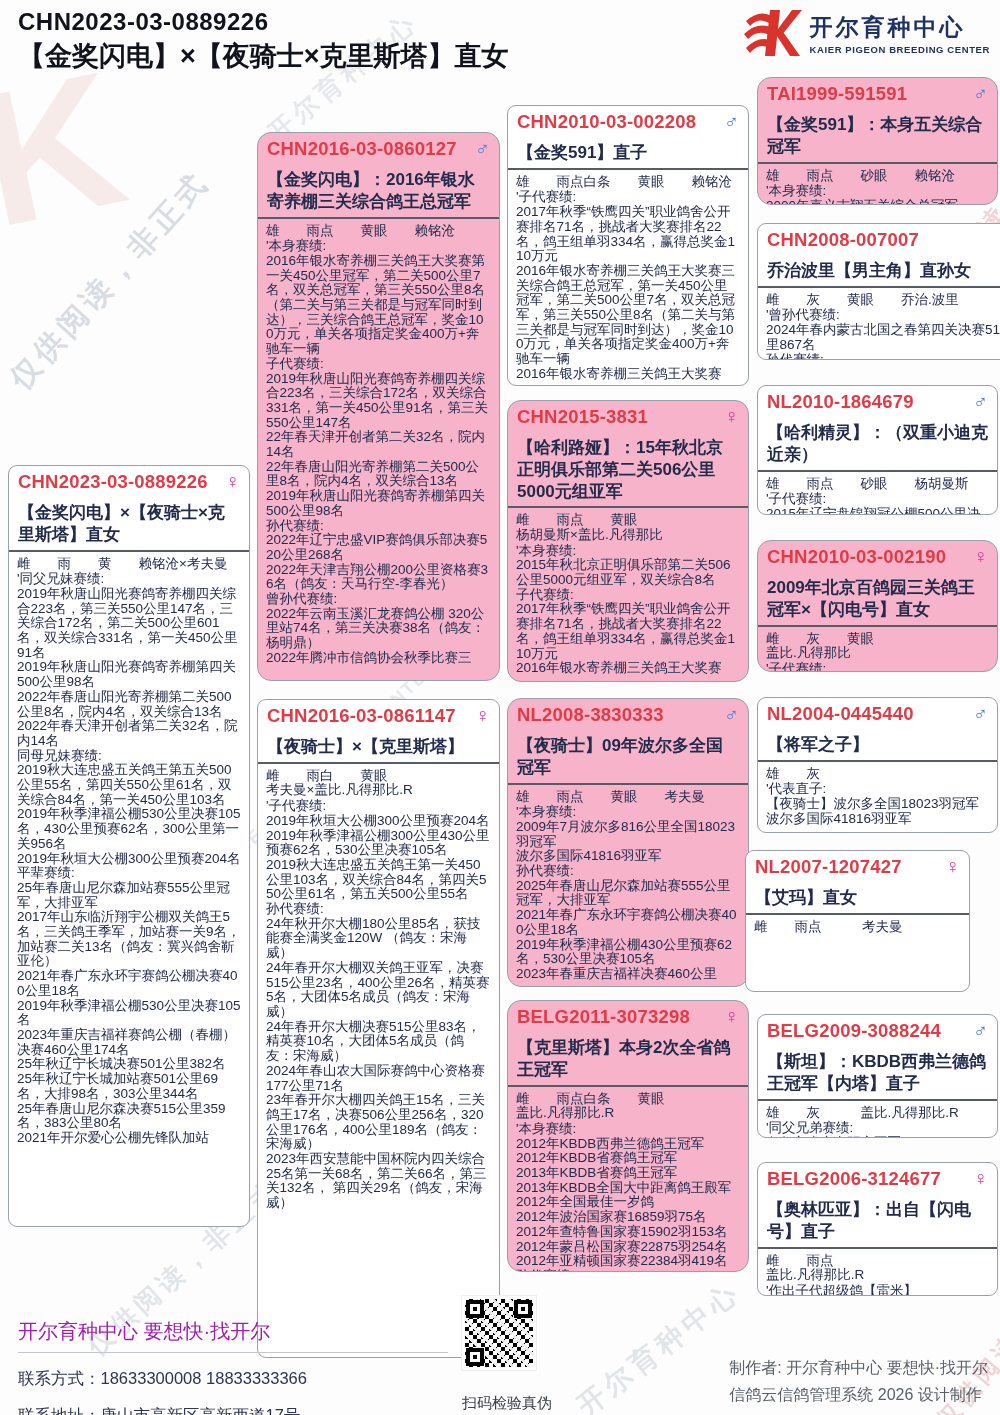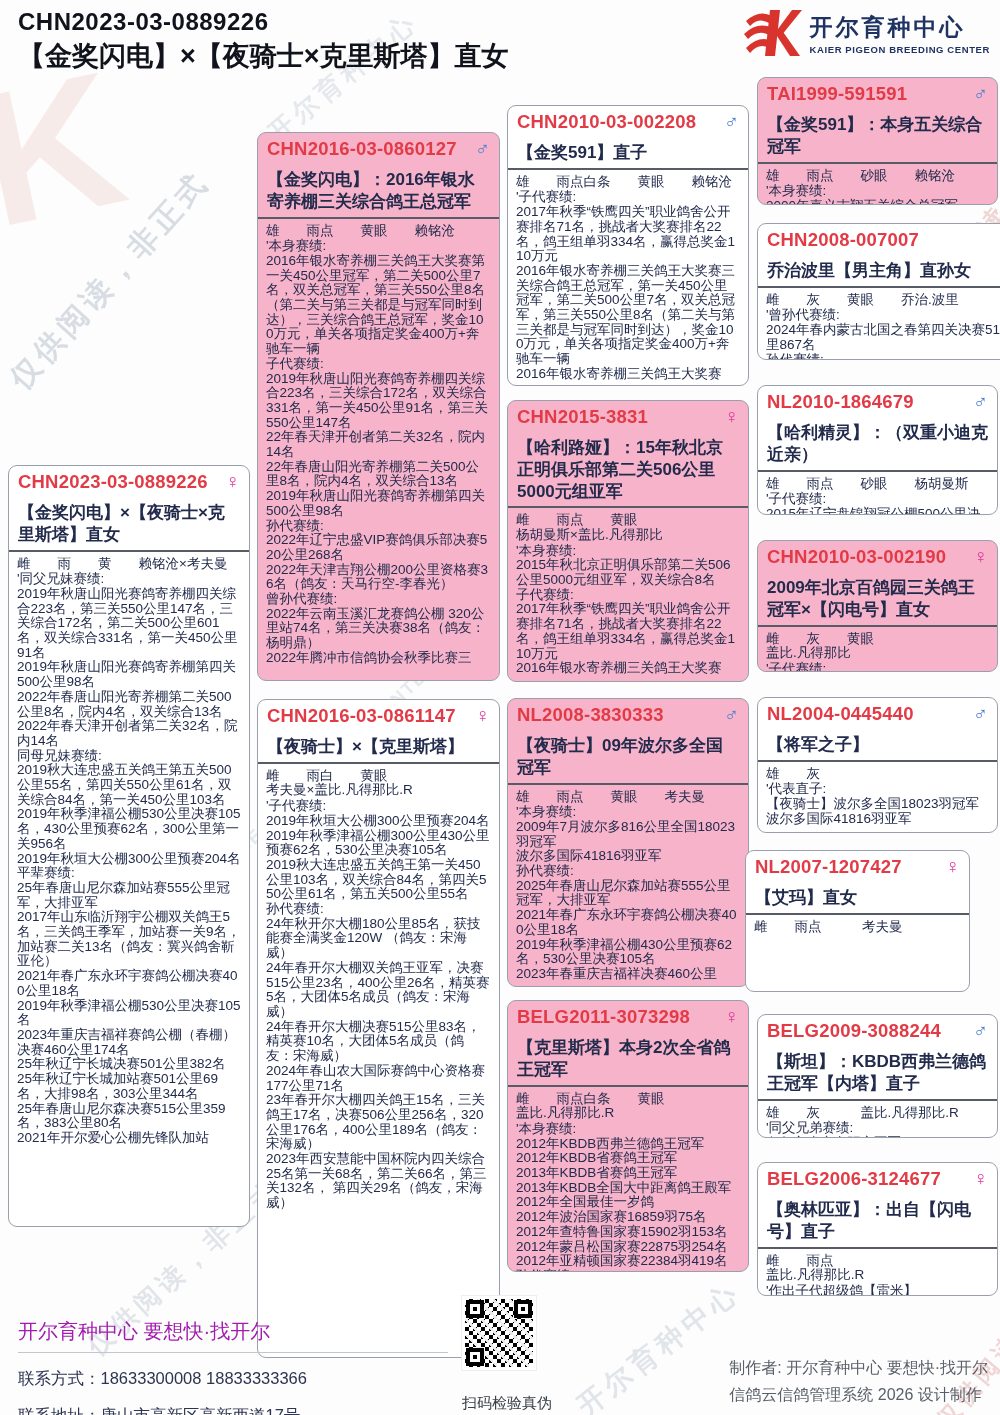--- a/index.html
+++ b/index.html
@@ -18,21 +18,21 @@
   .wm.big-k{font-size:190px;letter-spacing:0;opacity:.14;color:#d8827e;font-weight:900;}
   
   .page-head{position:absolute;left:18px;top:8px;z-index:2;}
   .page-ring{font-size:24px;font-weight:900;color:#10131c;letter-spacing:.5px;}
   .page-title{font-size:27px;font-weight:900;color:#10131c;margin-top:2px;}
   .logo{position:absolute;right:10px;top:8px;display:flex;align-items:center;gap:8px;z-index:2;}
   .logo-txt .cn{font-size:23px;font-weight:900;color:var(--logonavy);letter-spacing:3px;}
   .logo-txt .en{font-size:9.5px;font-weight:bold;color:var(--logonavy);letter-spacing:.6px;margin-top:1px;}
   
   .box{position:absolute;z-index:1;background:#fff;border:1.5px solid var(--border);border-radius:9px;overflow:hidden;}
-  .box.pink{background:var(--pink);}
+  .box.pink{background:var(--pink);border-radius:14px;}
   .box-head{padding:5px 9px 4px 9px;border-bottom:2px solid var(--sep);}
   .ring-row{display:flex;justify-content:space-between;align-items:flex-start;}
   .ring{color:var(--red);font-weight:bold;font-size:18.5px;letter-spacing:.2px;}
   .sex{font-size:20px;font-weight:bold;line-height:1;}
   .sex.male{color:var(--male);}
   .sex.female{color:var(--female);}
   .btitle{font-weight:bold;font-size:17px;line-height:1.28;color:var(--navy);margin-top:9px;}
   .box-body{padding:5px 8px 4px 8px;}
   .binfo,.btext{font-size:13.5px;line-height:14.7px;color:var(--navy);white-space:pre-line;word-break:break-all;}
   .binfo{margin-bottom:1px;}

